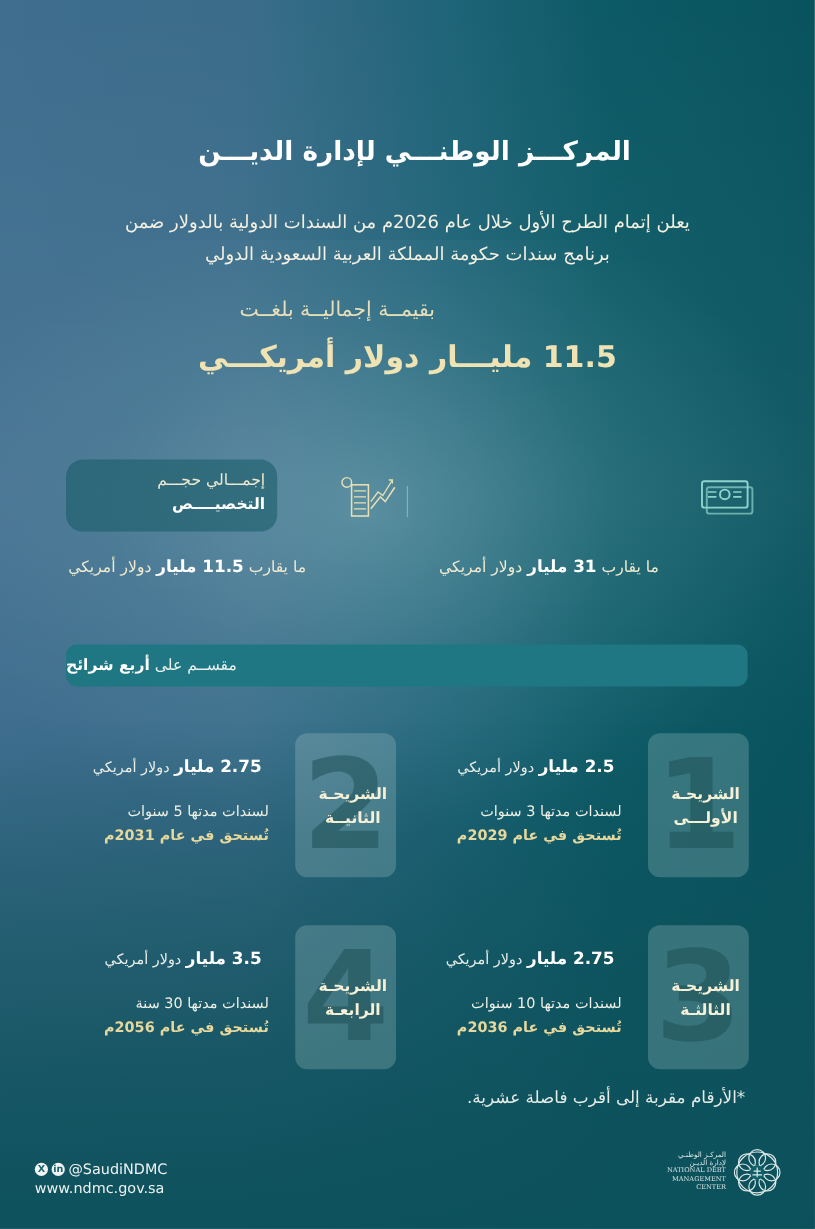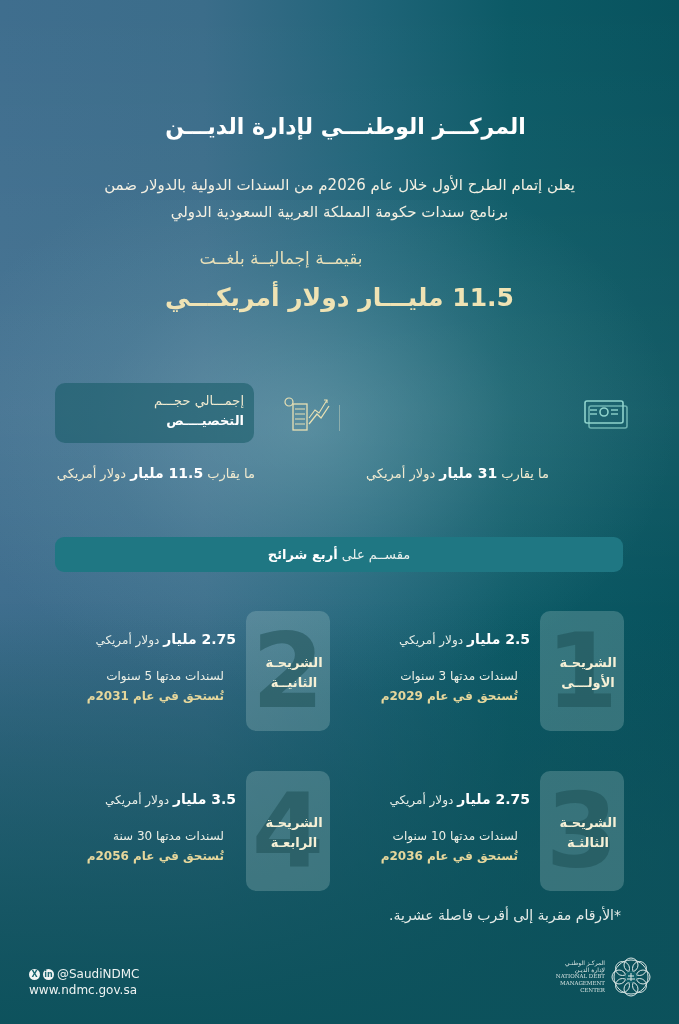--- a/index.html
+++ b/index.html
@@ -39,38 +39,38 @@
   .total-value {
     position: absolute; top: 283px; left: 0; width: 679px; text-align: center;
     font-size: 25px; font-weight: bold; color: #efe3b4;
   }
 
   .stat-card {
     position: absolute; top: 383px; height: 60px; border-radius: 10px;
     background: rgba(20, 90, 100, 0.55);
   }
   .stat-card.right { left: 378px; width: 190px; }
-  .stat-card.left { left: 55px; width: 199px; }
+  .stat-card.left { left: 55px; width: 176px; border-radius: 14px; }
   .stat-card .line1 { position: absolute; top: 10px; right: 10px; font-size: 13px; color: #f0ead0; }
   .stat-card .line2 { position: absolute; top: 30px; right: 10px; font-size: 13px; font-weight: bold; color: #ffffff; margin-left: 26px; }
 
   .icon-box { position: absolute; }
   .icon-money { left: 583px; top: 399px; width: 46px; height: 32px; }
   .icon-alloc { left: 283px; top: 396px; width: 50px; height: 38px; }
   .divider-v { position: absolute; left: 339px; top: 405px; width: 1px; height: 26px; background: rgba(230,230,200,0.4); }
 
   .stat-value { position: absolute; top: 465px; font-size: 13px; color: #f0ead0; }
   .stat-value.right { right: 130px; }
   .stat-value.left { right: 424px; }
   .stat-value b { font-weight: bold; color: #ffffff; font-size: 14px; }
 
   .banner {
     position: absolute; left: 55px; top: 537px; width: 568px; height: 35px;
     border-radius: 9px; background: #1f7783;
-    text-align: center; font-size: 13px; line-height: 35px; color: #eaf1ee;
+    text-align: left; font-size: 13px; line-height: 35px; color: #eaf1ee;
   }
   .banner b { color: #ffffff; font-weight: bold; }
 
   .tranche-card { position: absolute; width: 280px; height: 130px; }
   .tranche-card.c1 { left: 344px; top: 607px; }
   .tranche-card.c2 { left: 50px; top: 607px; }
   .tranche-card.c3 { left: 344px; top: 767px; }
   .tranche-card.c4 { left: 50px; top: 767px; }
   .tranche-badge {
     position: absolute; right: 0; top: 4px; width: 84px; height: 120px;
@@ -79,21 +79,21 @@
   }
   .tranche-badge .big-num {
     position: absolute; left: 0; width: 84px; top: 4px; text-align: center;
     font-size: 104px; font-weight: bold; color: rgba(30, 80, 85, 0.55); line-height: 112px;
     direction: ltr;
   }
   .tranche-badge .name {
     position: absolute; left: 0; width: 96px; top: 42px; text-align: center;
     font-size: 13px; font-weight: bold; color: #f6f0d6; line-height: 20px;
   }
-  .tranche-amount { position: absolute; right: 94px; top: 24px; font-size: 12px; color: #e8eee8; white-space: nowrap; }
+  .tranche-amount { position: absolute; right: 112px; top: 24px; font-size: 12px; color: #e8eee8; white-space: nowrap; }
   .tranche-amount b { font-size: 14px; color: #ffffff; }
   .tranche-term { position: absolute; right: 106px; top: 62px; font-size: 12px; color: #eef0e6; white-space: nowrap; }
   .tranche-maturity { position: absolute; right: 106px; top: 82px; font-size: 12px; font-weight: bold; color: #e6d79c; white-space: nowrap; margin-left: 28px; }
 
   .footnote { position: absolute; right: 58px; top: 907px; font-size: 14px; color: #e6ece8; }
 
   .social { position: absolute; left: 29px; top: 967px; direction: ltr; font-size: 12px; color: #eef3f2; display: flex; align-items: center; gap: 3px; }
   .social .dot { width: 11px; height: 11px; border-radius: 50%; background: #f2f5f4; color: #1a6670; font-size: 8px; text-align: center; line-height: 11px; font-weight: bold; }
   .website { position: absolute; left: 29px; top: 983px; direction: ltr; font-size: 12px; color: #eef3f2; }
 

